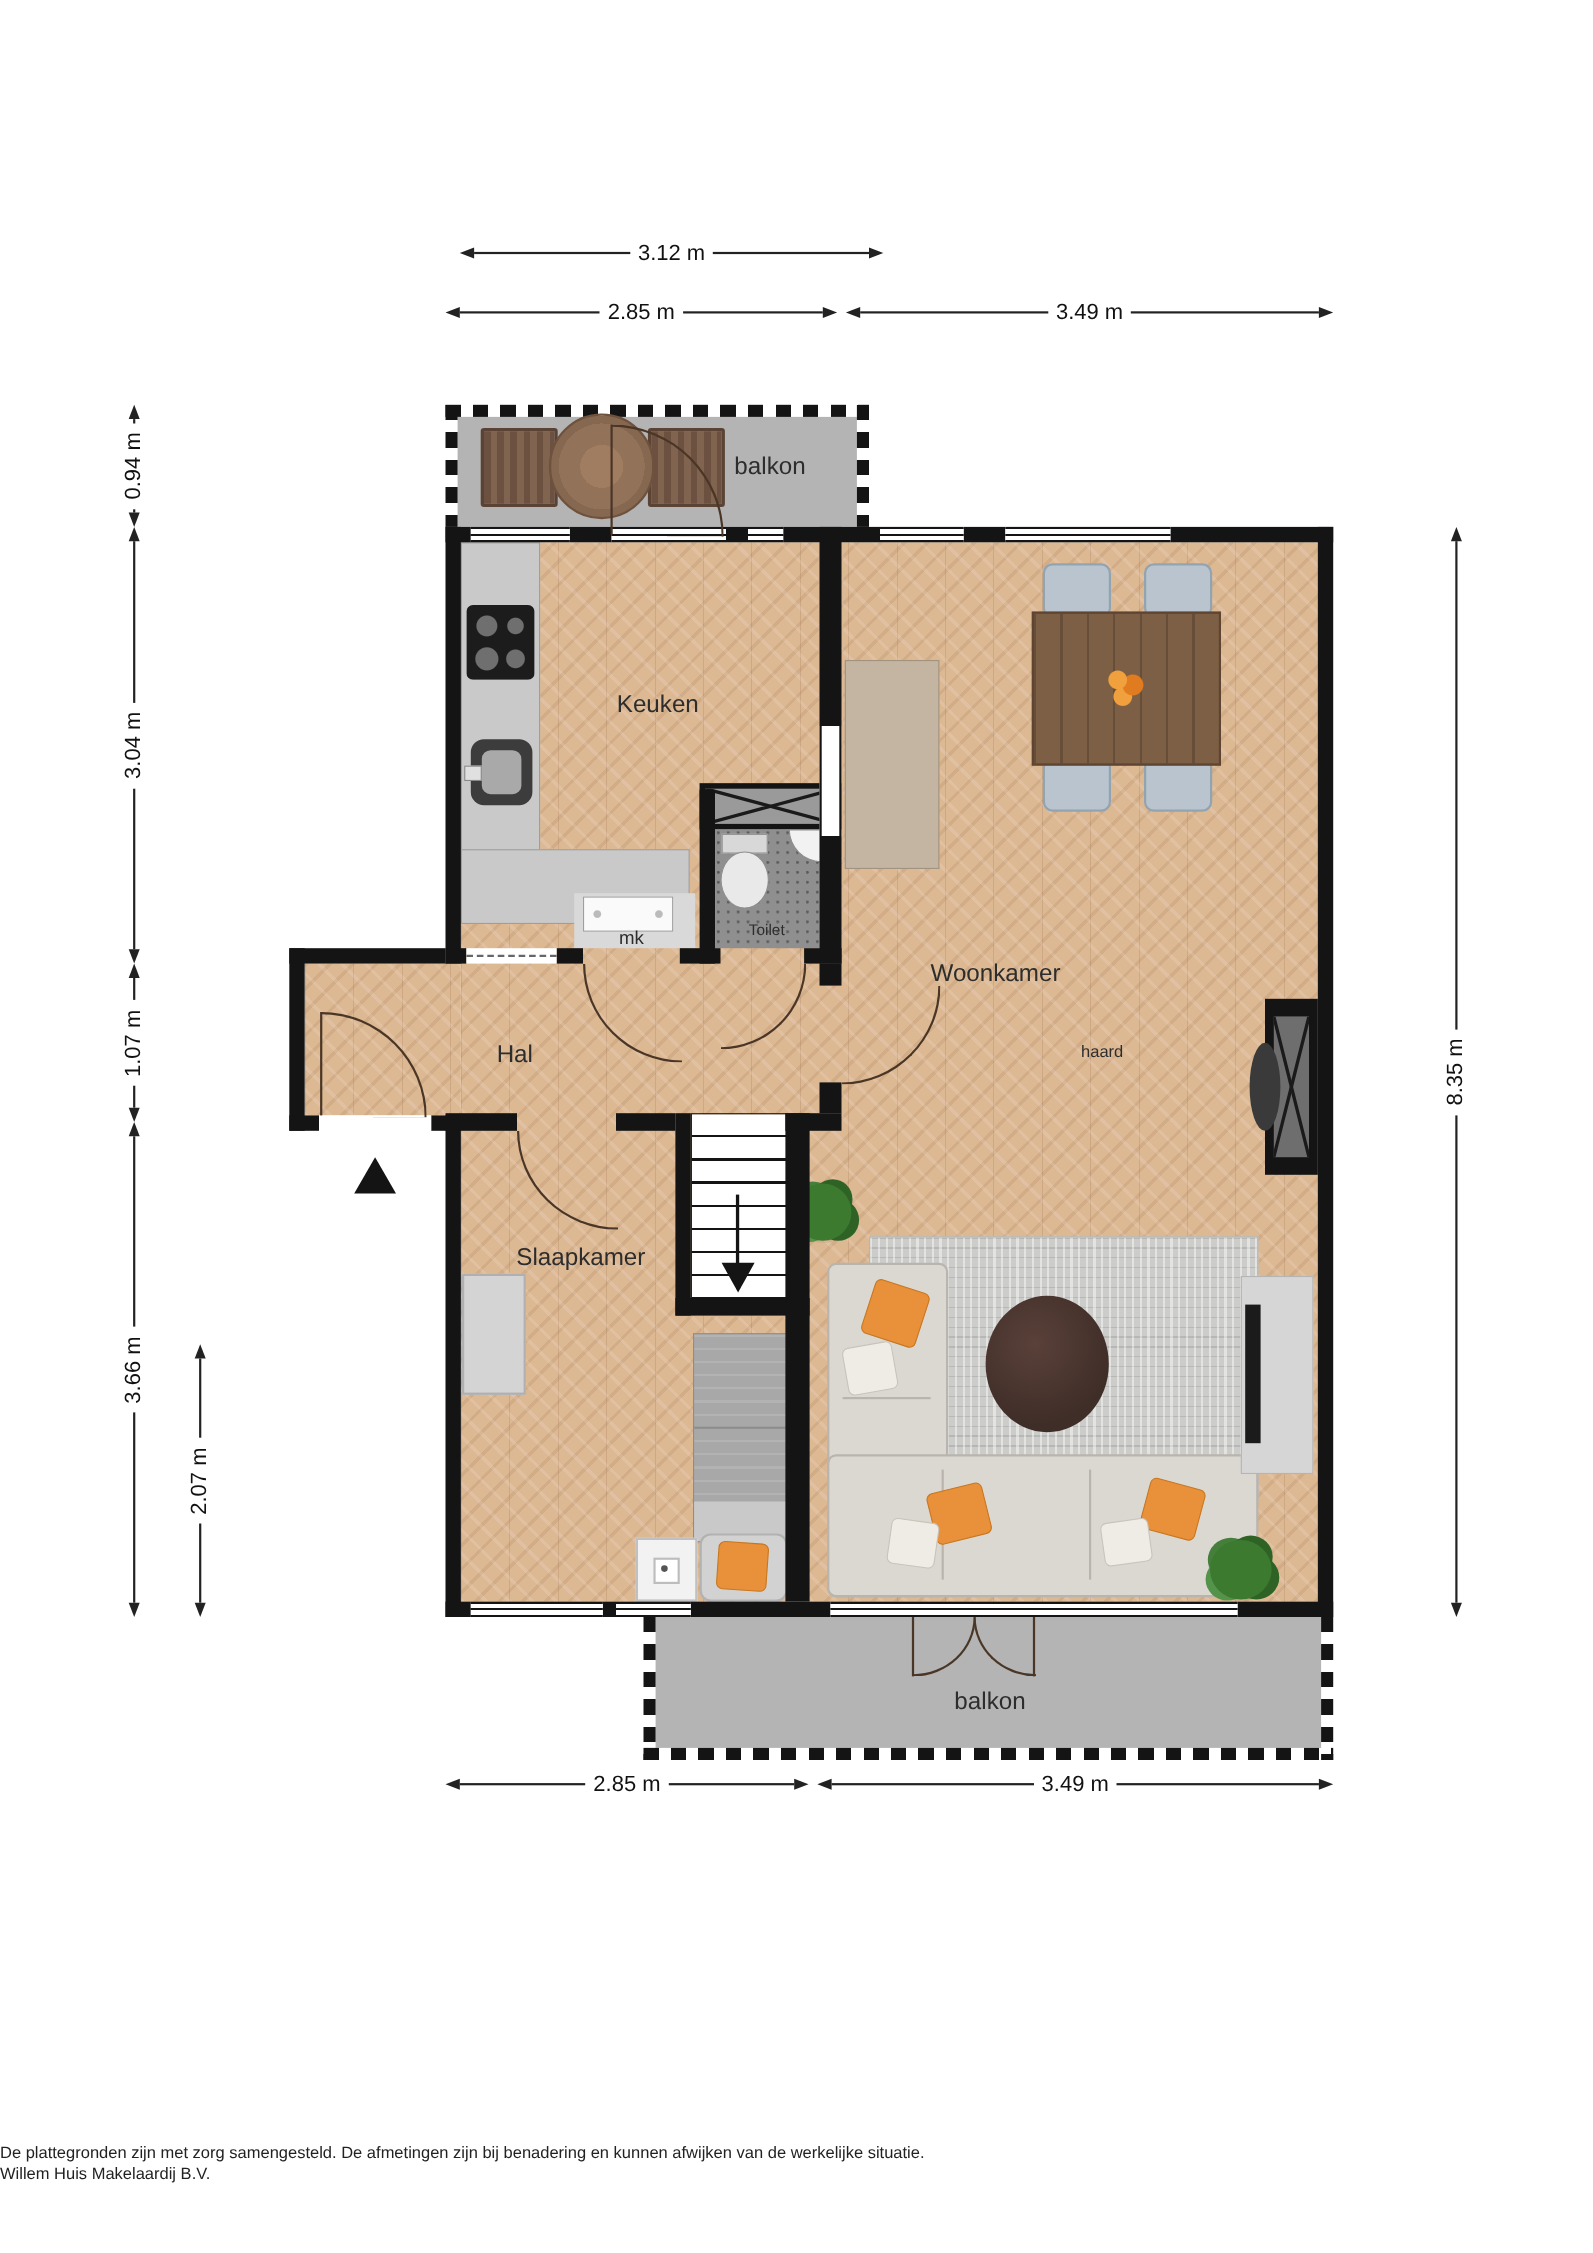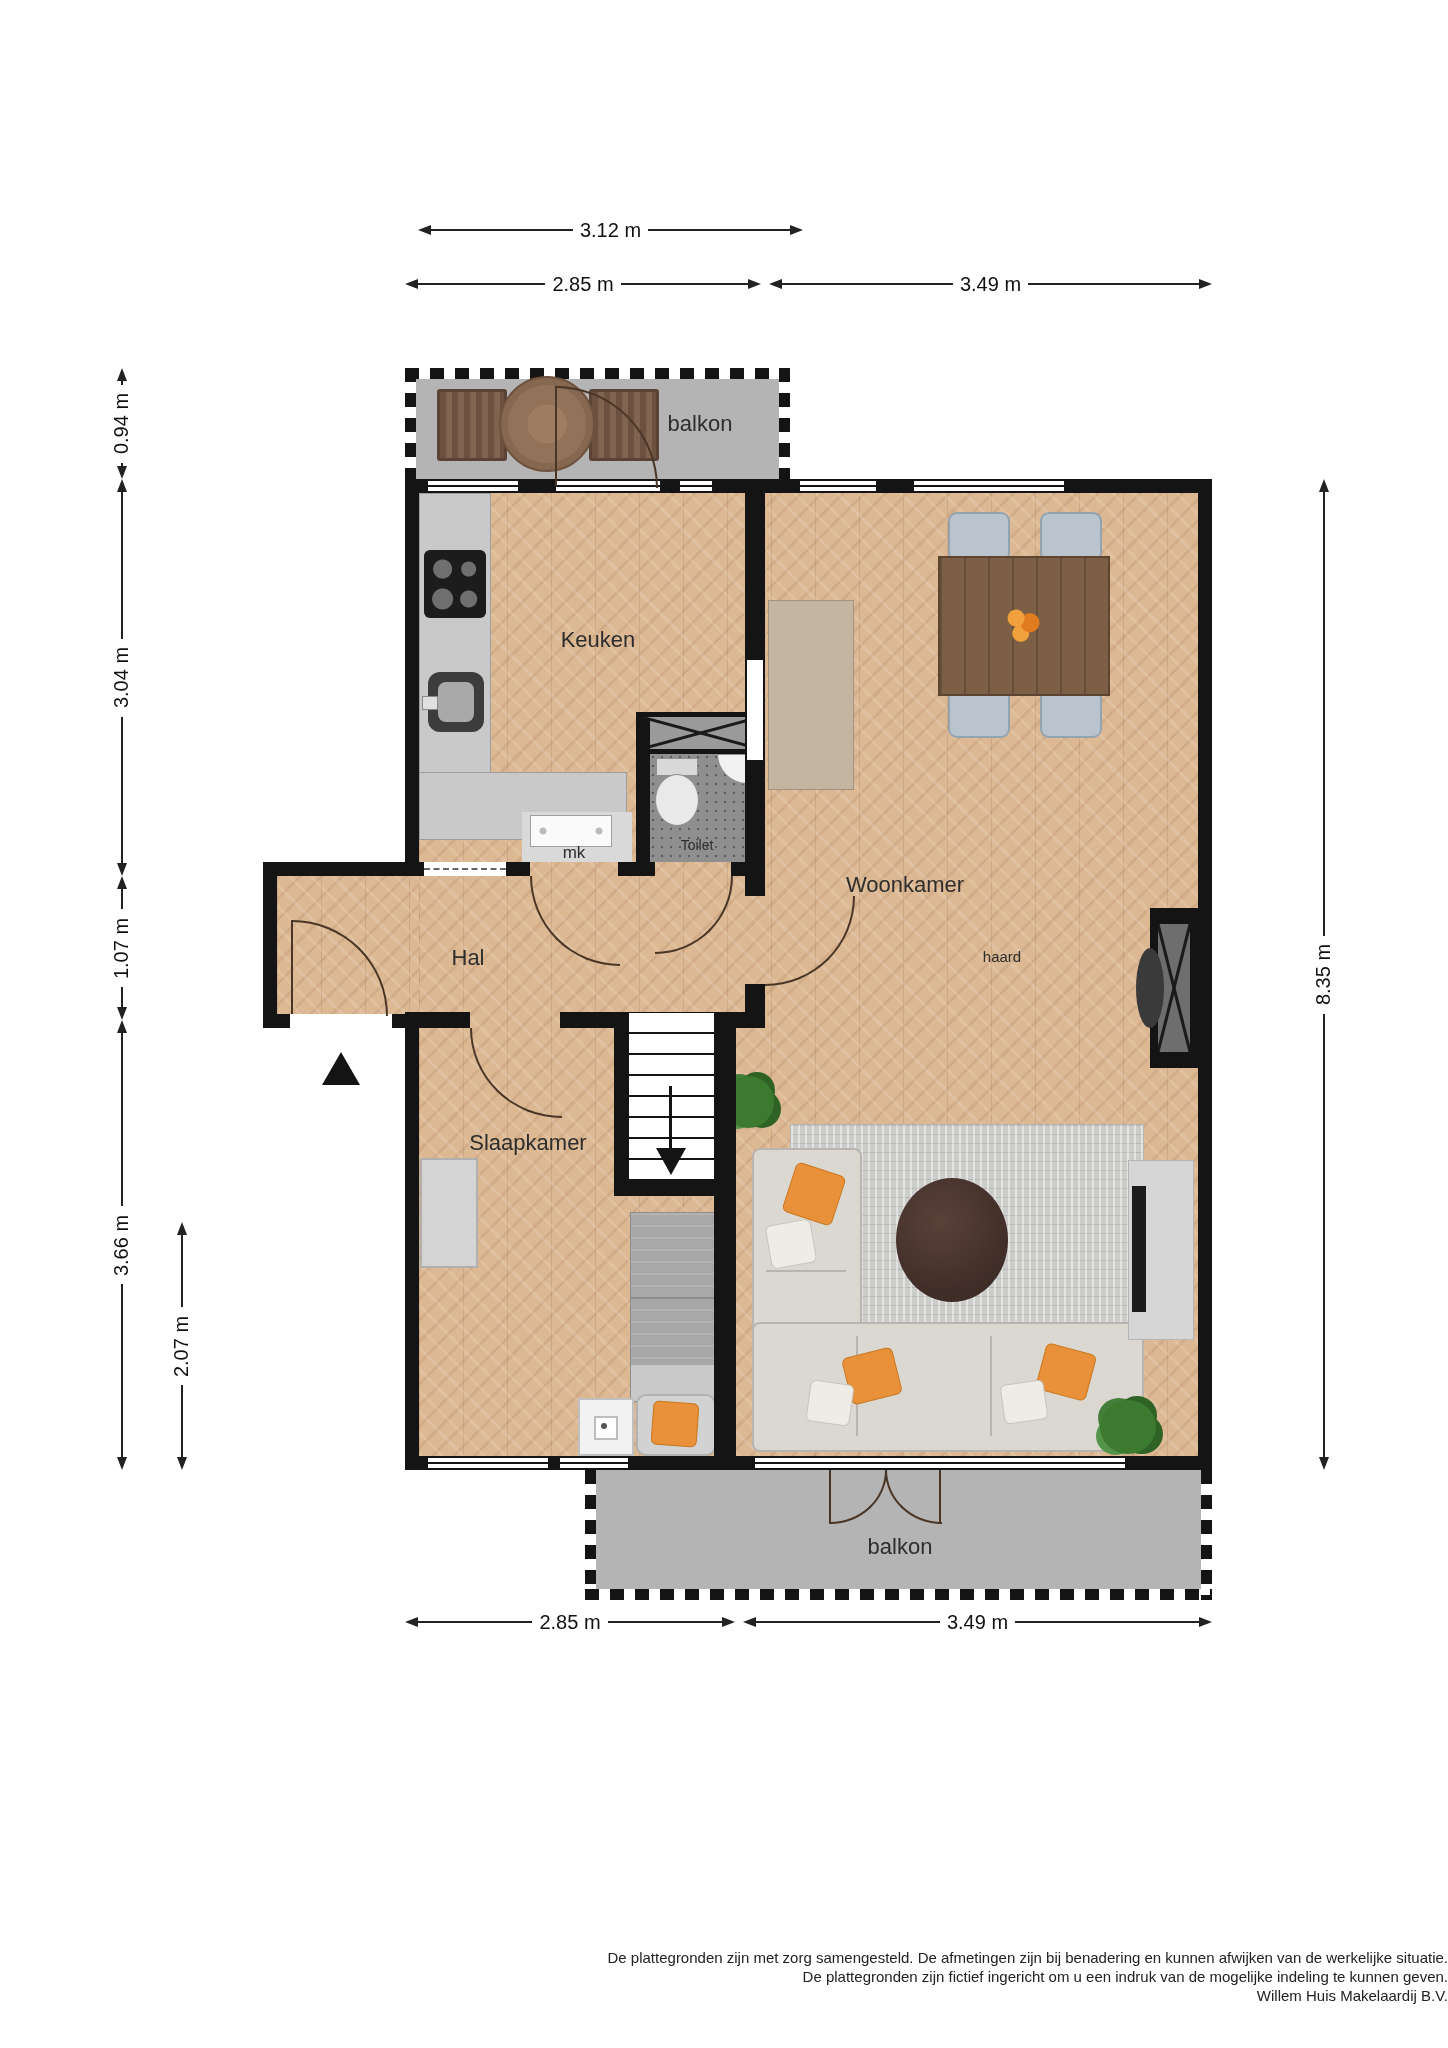--- a/index.html
+++ b/index.html
@@ -55,21 +55,21 @@
   .tri{position:absolute;width:0;height:0;}
   .sofa-part{position:absolute;background:#dbd8d2;border:2px solid #b9b5ae;border-radius:8px;}
   .pillow-o{position:absolute;background:#e8913a;border-radius:6px;border:1px solid #c9771f;}
   .pillow-w{position:absolute;background:#efece6;border-radius:6px;border:1px solid #c9c4ba;}
   .chair{position:absolute;background:#b9c4ce;border:2px solid #93a4b1;border-radius:9px;}
   .plant{position:absolute;border-radius:50%;background:#3c7a2f;
          box-shadow:14px 7px 0 -7px #2f6326,-12px 9px 0 -8px #54934a,9px -12px 0 -8px #2f6326,-9px -9px 0 -7px #467f3b,0 0 0 2px rgba(0,0,0,.05);}
   .balc-chair{position:absolute;background:repeating-linear-gradient(90deg,#6d5140 0 6px,#81644f 6px 12px);border:3px solid #5a4334;border-radius:3px;}
   svg{position:absolute;}
   
-  .footer{position:absolute;left:0;width:100%;text-align:right;font-size:15px;line-height:19px;color:#222;}
+  .footer{position:absolute;left:0;width:100%;text-align:left;font-size:15px;line-height:19px;color:#222;}
 </style>
 </head>
 <body>
 
 <div id="canvas">
 
   <div class="title">
   </div>
 
   <div class="dim dim-h" style="left:418px;top:224px;width:385px">
@@ -342,17 +342,16 @@
   <div class="tri" style="left:322px;top:1052px;border-left:19px solid transparent;border-right:19px solid transparent;border-bottom:33px solid #141414"></div>
 
   <div class="rlabel" style="left:598px;top:640px">Keuken</div>
   <div class="rlabel" style="left:468px;top:958px">Hal</div>
   <div class="rlabel" style="left:905px;top:885px">Woonkamer</div>
   <div class="rlabel" style="left:1002px;top:956px;font-size:15px">haard</div>
   <div class="rlabel" style="left:528px;top:1143px">Slaapkamer</div>
 
   <div class="footer" style="top:1948px">
     <div>De plattegronden zijn met zorg samengesteld. De afmetingen zijn bij benadering en kunnen afwijken van de werkelijke situatie.</div>
-    <div>De plattegronden zijn fictief ingericht om u een indruk van de mogelijke indeling te kunnen geven.</div>
     <div>Willem Huis Makelaardij B.V.</div>
   </div>
 
 </div>
 
 </body></html>

